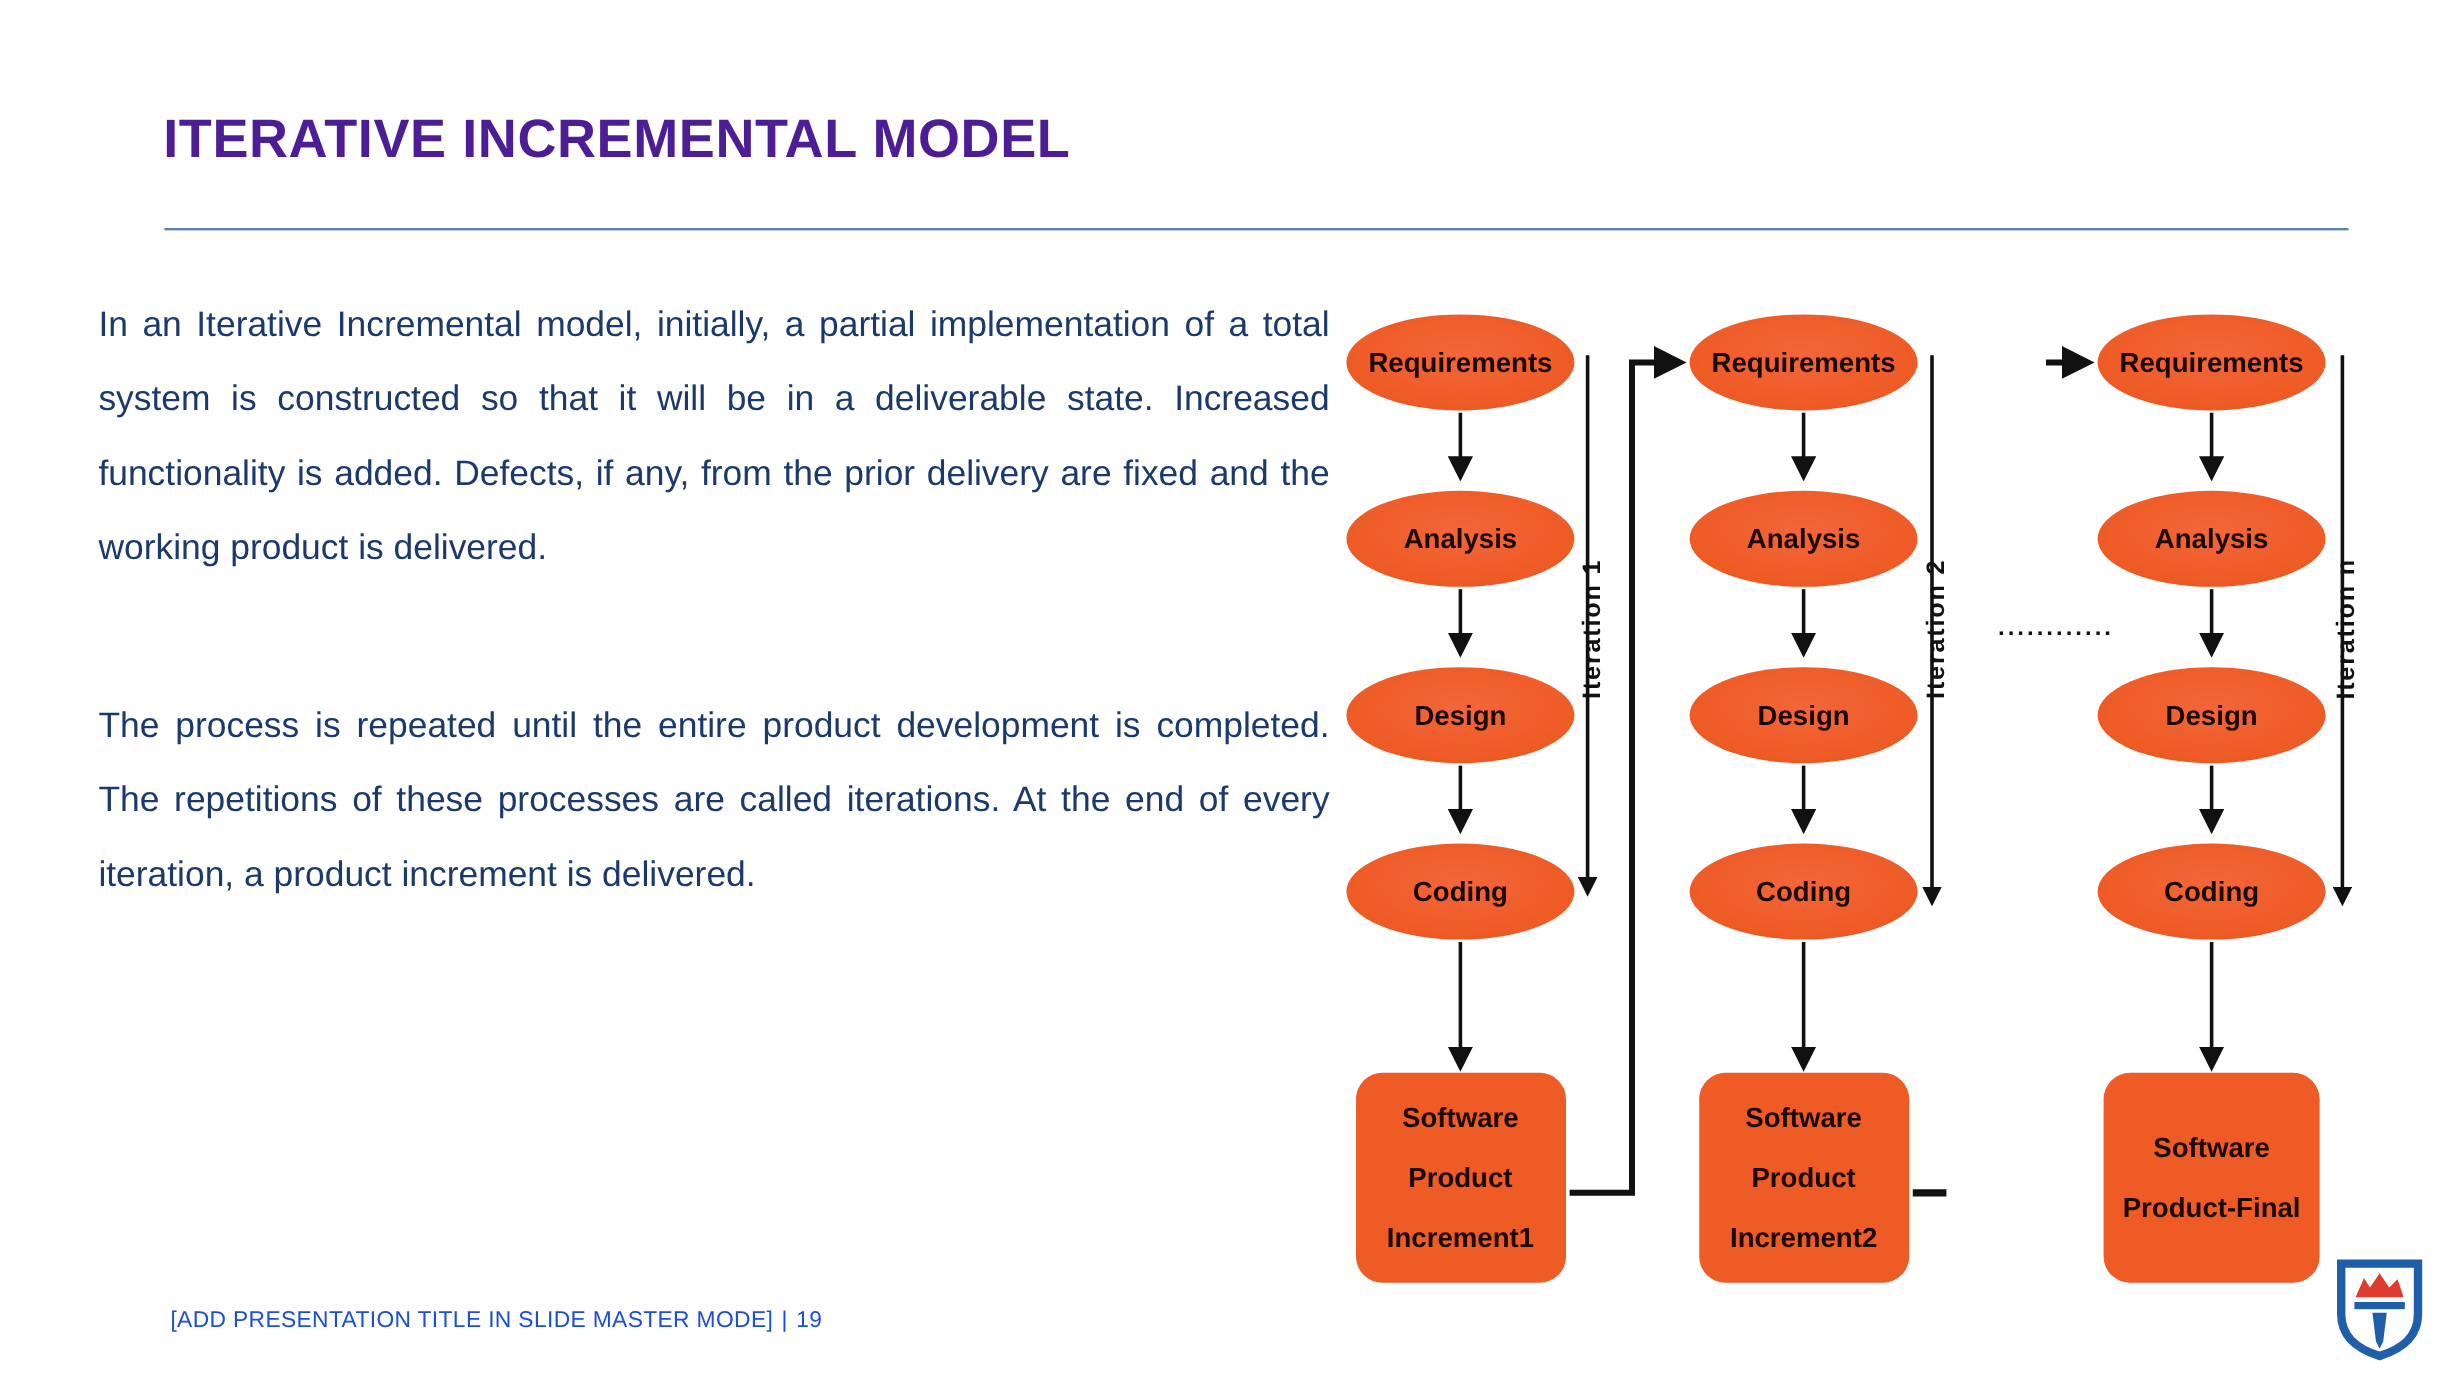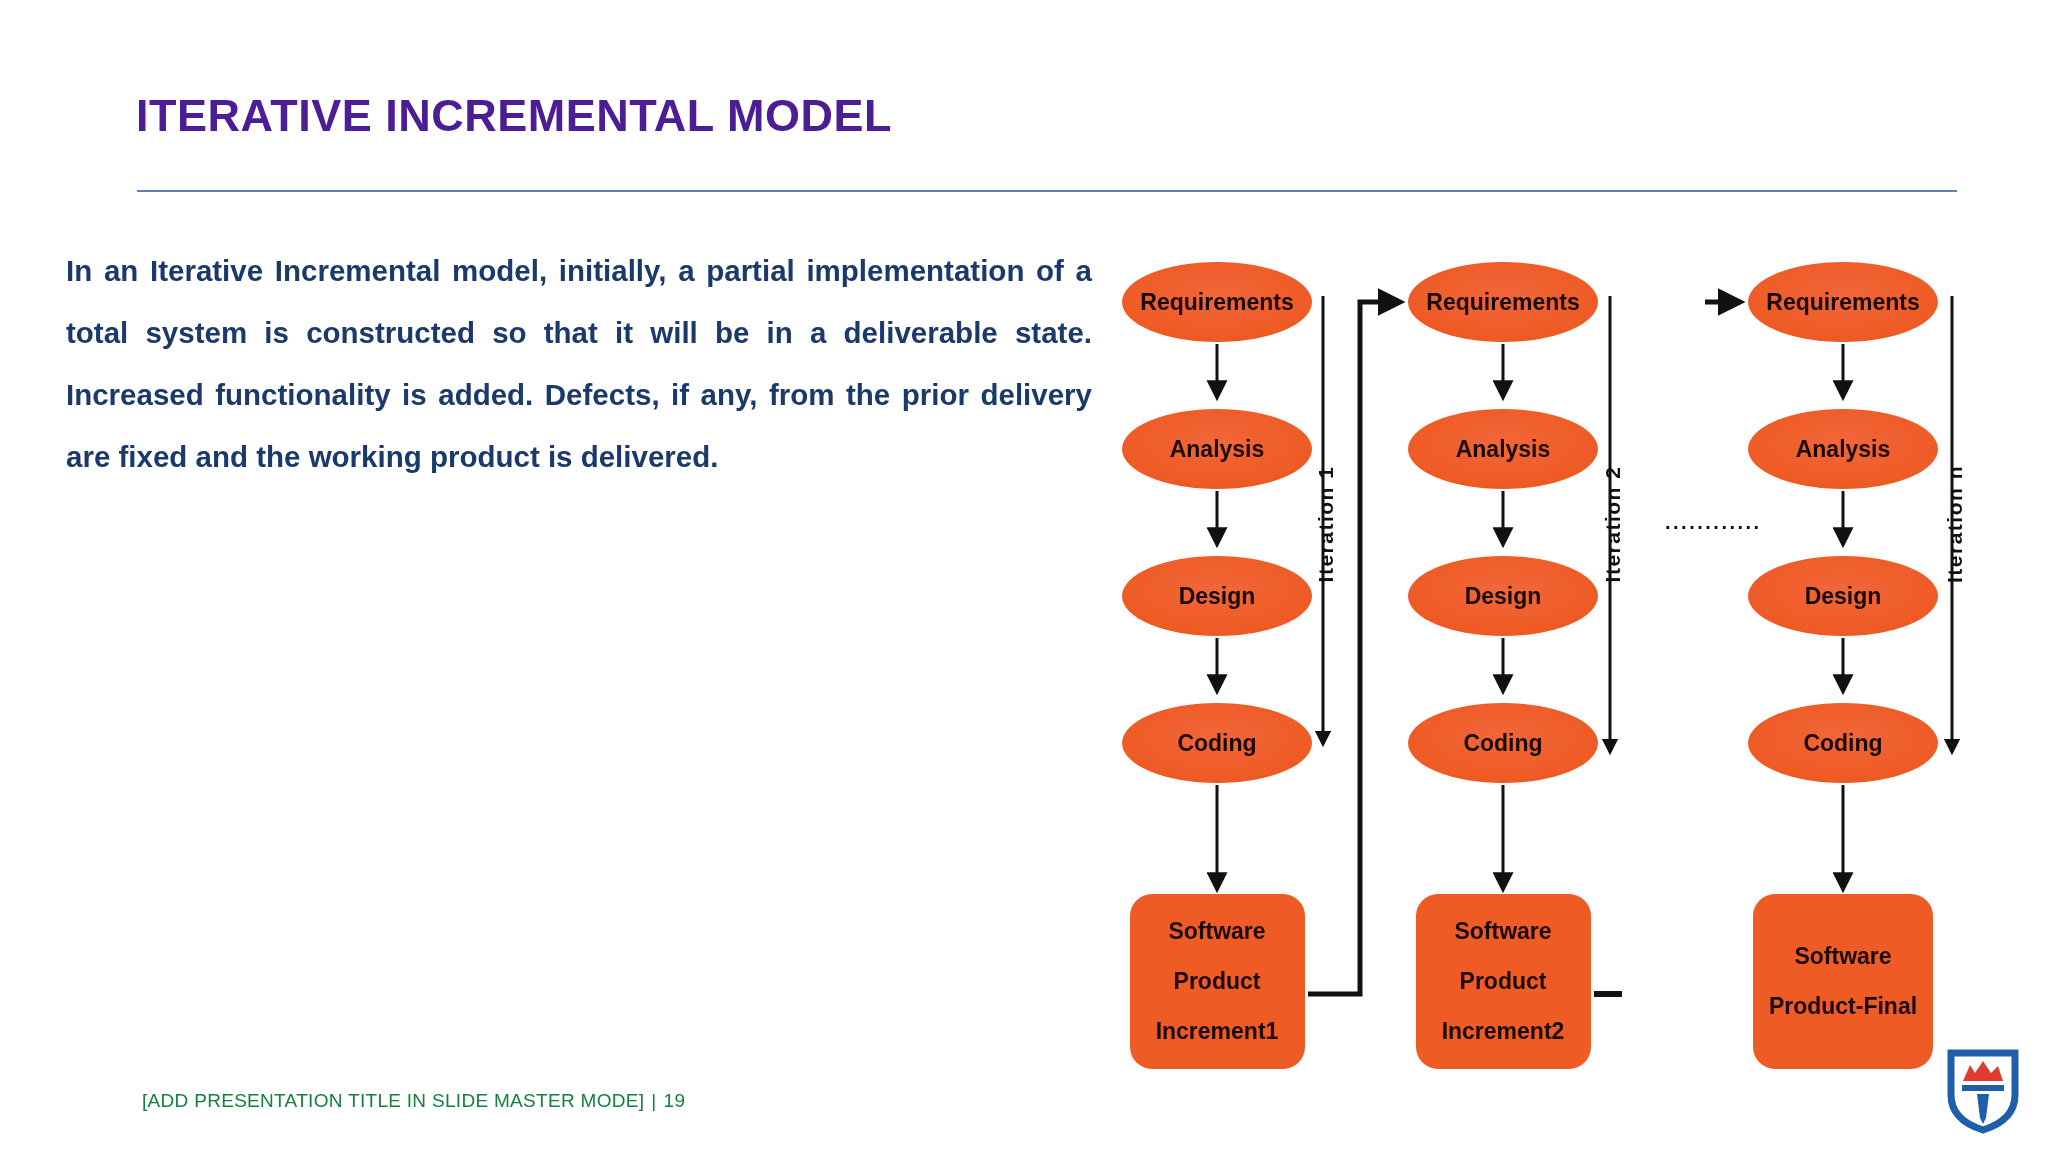--- a/index.html
+++ b/index.html
@@ -39,24 +39,23 @@
     left: 137px;
     top: 190px;
     width: 1820px;
     height: 2px;
     background: #5b83ab;
   }
 
   
   .body-col {
     position: absolute;
-    left: 66px;
+    left: 82px;
     top: 240px;
     width: 1026px;
-    font-weight: bold;
   }
   .para {
     color: #1b3a6b;
     font-size: 29.5px;
     line-height: 62px;
     text-align: justify;
     text-justify: inter-word;
     margin: 0;
   }
   .para + .para {
@@ -66,21 +65,21 @@
     text-align: justify;
   }
 
   
   .footer {
     position: absolute;
     left: 142px;
     top: 1090px;
     font-size: 19px;
     letter-spacing: 0.3px;
-    color: #15803d;
+    color: #1d4ed8;
     white-space: nowrap;
   }
   .footer .sep { margin: 0 7px; }
 
   
   .logo {
     position: absolute;
     right: 28px;
     bottom: 18px;
     width: 74px;
@@ -102,20 +101,21 @@
 <body>
 
 <div class="slide">
 
   <div class="slide-title">ITERATIVE INCREMENTAL MODEL</div>
 
   <div class="title-rule"></div>
 
   <div class="body-col">
     <p class="para">In an Iterative Incremental model, initially, a partial implementation of a total system is constructed so that it will be in a deliverable state. Increased functionality is added. Defects, if any, from the prior delivery are fixed and the working product is delivered.</p>
+    <p class="para last-para">The process is repeated until the entire product development is completed. The repetitions of these processes are called iterations. At the end of every iteration, a product increment is delivered.</p>
   </div>
 
   <div class="footer">
     <span>[ADD PRESENTATION TITLE IN SLIDE MASTER MODE]</span><span class="sep">|</span><span>19</span>
   </div>
 
   <div class="logo">
     <svg viewBox="0 0 74 86" width="74" height="86" aria-hidden="true">
       <path d="M5 5 H69 V47 C69 66 56 76 37 82 C18 76 5 66 5 47 Z" fill="#ffffff" stroke="#1f5fa9" stroke-width="7"></path>
       <path d="M17 33 L24 17 L29 25 L37 13 L45 25 L52 18 L57 33 Z" fill="#e03b2f"></path>

